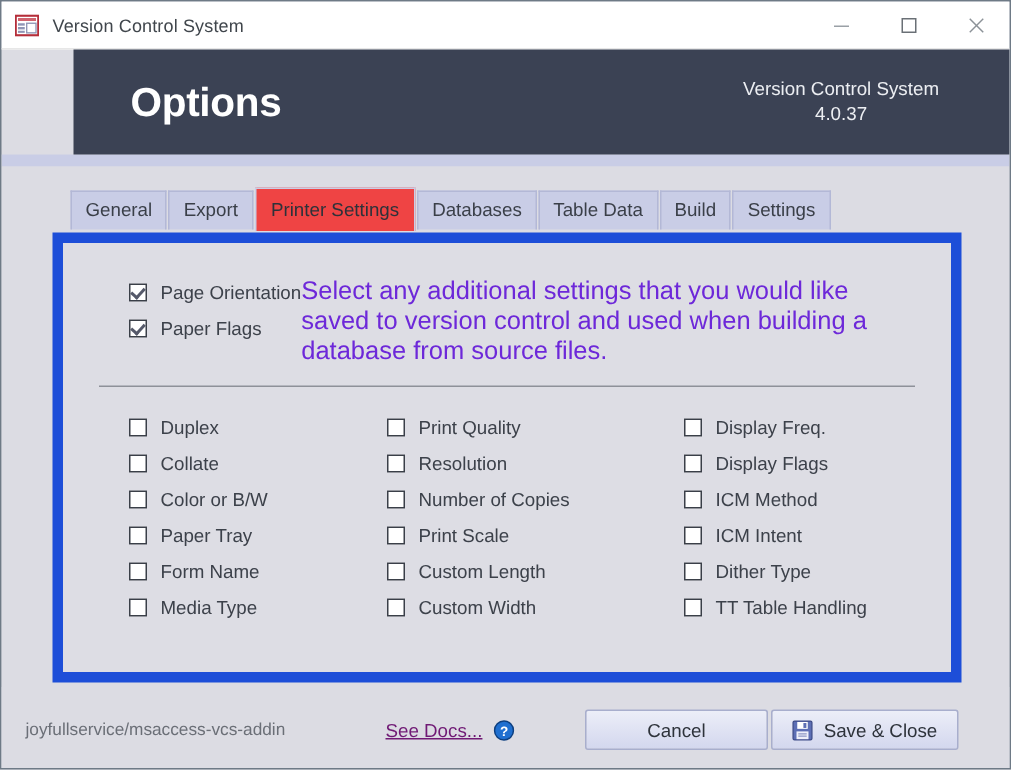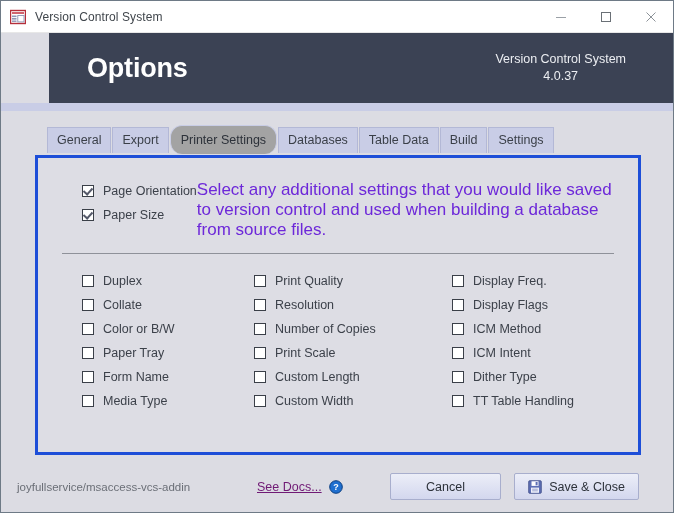--- a/index.html
+++ b/index.html
@@ -115,38 +115,37 @@
     background: #c9cde6;
     border: 1px solid #b3b8d6;
     border-bottom: none;
     padding: 5px 9px 5px 9px;
     margin-right: 1px;
     white-space: nowrap;
     line-height: 15px;
     position: relative;
   }
   .tab.active {
-    background: #a3a3a3;
+    background: #ef4444;
     border-color: #c9cde6;
     color: #2d323a;
     padding: 7px 10px 6px 10px;
     margin-bottom: -1px;
     z-index: 4;
-    border-radius: 12px;
   }
 
   .panel {
     position: absolute;
     left: 34px;
     top: 44px;
     width: 606px;
     height: 300px;
     box-sizing: border-box;
     background: #dddde4;
-    border: 3px solid #1d4ed8;
+    border: 7px solid #1d4ed8;
   }
 
   
   .top-section {
     display: flex;
     padding: 22px 0 0 0;
   }
   .top-checks {
     width: 205px;
     padding-left: 44px;
@@ -254,21 +253,21 @@
     background: linear-gradient(#eceef8, #d3d7ee);
     font-size: 12.5px;
     color: #2d323a;
     display: flex;
     align-items: center;
     justify-content: center;
     font-family: "Liberation Sans", sans-serif;
   }
   .btn-cancel {
     left: 389px;
-    width: 111px;
+    width: 122px;
     text-align: right;
   }
   .btn-save {
     left: 513px;
     width: 125px;
   }
   .save-icon {
     width: 14px;
     height: 14px;
     margin-right: 7px;
@@ -336,21 +335,21 @@
     <div class="panel">
 
       <div class="top-section">
         <div class="top-checks" id="top-checks">
             <div class="cb-row">
               <span class="cb checked"></span>
               <span class="cb-label">Page Orientation</span>
             </div>
             <div class="cb-row">
               <span class="cb checked"></span>
-              <span class="cb-label">Paper Size</span>
+              <span class="cb-label">Paper Flags</span>
             </div>
           </div>
         <div class="top-desc">Select any additional settings that you would like saved to version control and used when building a database from source files.</div>
       </div>
 
       <div class="hr"></div>
 
       <div class="grid" id="grid">
           <div class="grid-col">
             <div class="cb-row">

